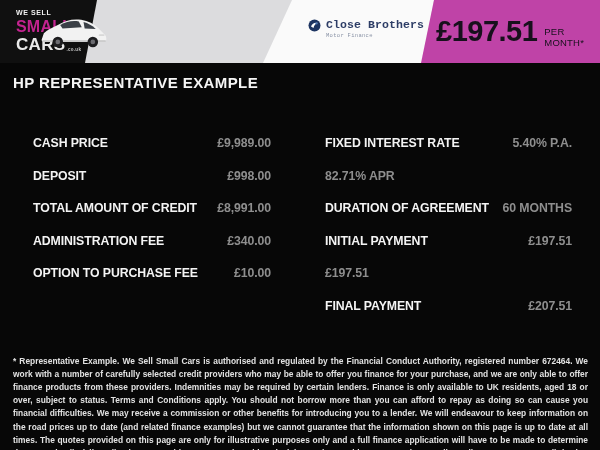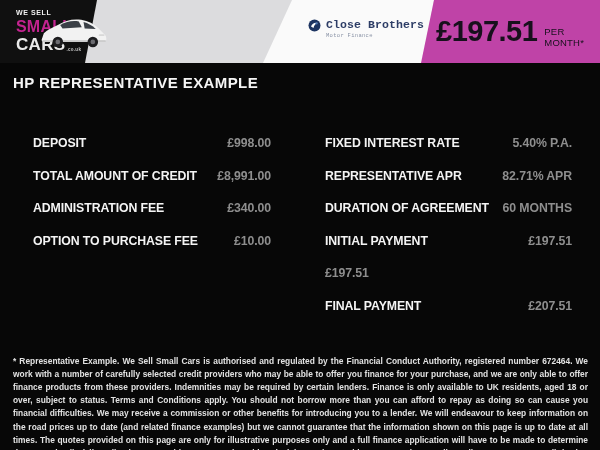--- a/index.html
+++ b/index.html
@@ -97,20 +97,24 @@
       <span class="price-amount">£197.51</span>
       <span class="price-period">PER MONTH*</span>
     </div>
   </div>
 
   <div class="title">HP REPRESENTATIVE EXAMPLE</div>
 
   <div class="fin-grid">
     <div class="fin-col left">
       <div class="fin-row">
+        <span class="fin-label">CASH PRICE</span>
+        <span class="fin-value">£9,989.00</span>
+      </div>
+      <div class="fin-row">
         <span class="fin-label">DEPOSIT</span>
         <span class="fin-value">£998.00</span>
       </div>
       <div class="fin-row">
         <span class="fin-label">TOTAL AMOUNT OF CREDIT</span>
         <span class="fin-value">£8,991.00</span>
       </div>
       <div class="fin-row">
         <span class="fin-label">ADMINISTRATION FEE</span>
         <span class="fin-value">£340.00</span>
@@ -119,21 +123,20 @@
         <span class="fin-label">OPTION TO PURCHASE FEE</span>
         <span class="fin-value">£10.00</span>
       </div>
     </div>
     <div class="fin-col right">
       <div class="fin-row">
         <span class="fin-label">FIXED INTEREST RATE</span>
         <span class="fin-value">5.40% P.A.</span>
       </div>
       <div class="fin-row">
-        <span class="fin-label">REPRESENTATIVE APR</span>
         <span class="fin-value">82.71% APR</span>
       </div>
       <div class="fin-row">
         <span class="fin-label">DURATION OF AGREEMENT</span>
         <span class="fin-value">60 MONTHS</span>
       </div>
       <div class="fin-row">
         <span class="fin-label">INITIAL PAYMENT</span>
         <span class="fin-value">£197.51</span>
       </div>

